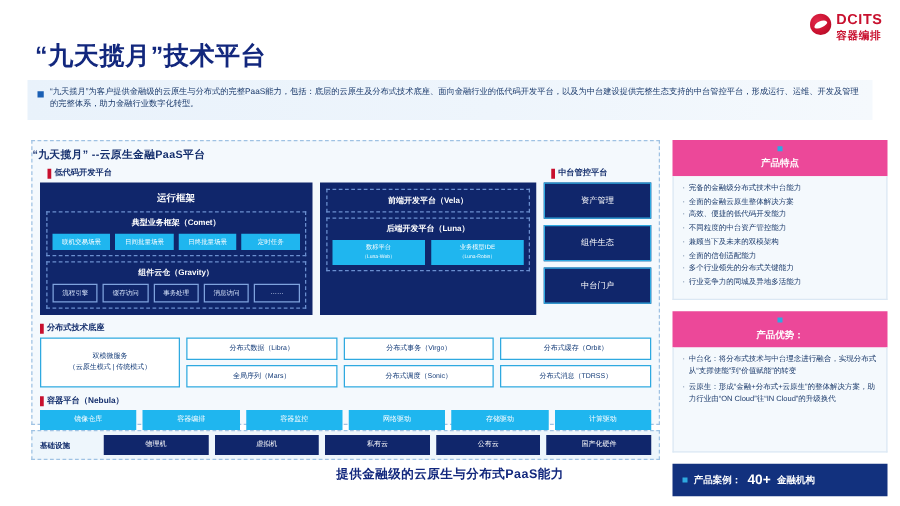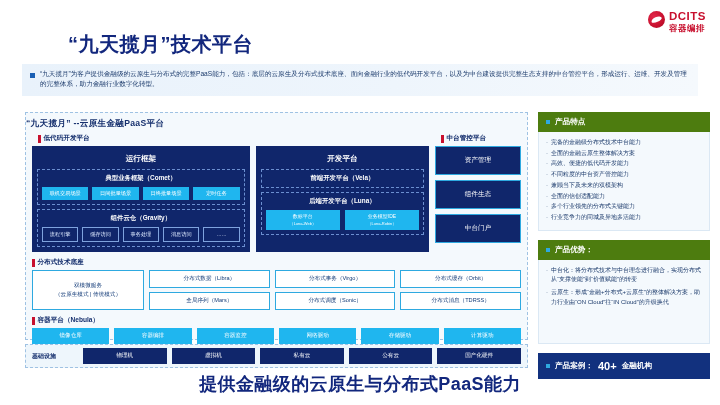--- a/index.html
+++ b/index.html
@@ -24,21 +24,21 @@
     content:"";position:absolute;left:3px;top:6px;width:11px;height:5px;
     background:#fff;border-radius:50% 50% 50% 50%/60% 60% 40% 40%;
     transform:rotate(-24deg);
   }
   .logo-text{line-height:1;}
   .logo-en{font-size:11.5px;font-weight:bold;color:#c8102e;letter-spacing:.5px;}
   .logo-cn{font-size:8.5px;font-weight:bold;color:#c8102e;letter-spacing:.5px;margin-top:1px;}
 
   .page-title{
     position:absolute;left:28px;top:31px;
-    font-size:20px;font-weight:bold;color:#12277d;letter-spacing:.5px;margin-left:40px;
+    font-size:20px;font-weight:bold;color:#12277d;letter-spacing:.5px;
   }
 
   .lede{
     position:absolute;left:22px;top:64px;width:676px;height:32px;
     background:linear-gradient(90deg,#e9f2fb 0%,#eef5fc 55%,#f5f9fd 100%);
     display:flex;align-items:flex-start;padding:5px 8px 0 8px;box-sizing:border-box;
   }
   .lede-sq{width:5px;height:5px;background:#1a5fb4;margin:4px 5px 0 0;flex:none;}
   .lede-text{font-size:6.6px;line-height:1.55;color:#1b3a6b;}
 
@@ -130,29 +130,29 @@
     display:flex;align-items:center;gap:5px;padding:0 6px;
   }
   .infra-label{font-size:6px;color:#16306e;font-weight:bold;flex:0 0 46px;}
   .infra-cell{
     flex:1;background:#10266b;color:#fff;font-size:5.6px;text-align:center;
     padding:4px 0;white-space:nowrap;
   }
 
   .tagline{
     position:absolute;left:0;right:0;top:372px;text-align:center;
-    font-size:18px;font-weight:bold;color:#12277d;letter-spacing:.4px;
+    font-size:10px;font-weight:bold;color:#12277d;letter-spacing:.4px;
   }
 
   
   .rail{position:absolute;left:538px;top:112px;width:172px;}
   .card{margin-bottom:9px;}
   .card-head{
-    background:#4d7c0f;color:#fff;font-size:7.6px;font-weight:bold;
-    padding:5px 8px;display:flex;align-items:center;gap:5px;
+    background:#ec4899;color:#fff;font-size:7.6px;font-weight:bold;
+    padding:5px 8px;display:flex;align-items:center;gap:5px;flex-direction:column;
   }
   .card-head-sq{width:4px;height:4px;background:#2ea9e0;flex:none;}
   .card-body{
     background:#f4f9fd;border:1px solid #dbe8f4;border-top:none;
     padding:6px 7px;box-sizing:border-box;
   }
   .bullet{
     font-size:6px;color:#1b3a6b;line-height:1.62;display:flex;gap:3px;
     margin-bottom:1px;
   }
@@ -215,21 +215,20 @@
                 <div class="chip-ghost">流程引擎</div>
                 <div class="chip-ghost">缓存访问</div>
                 <div class="chip-ghost">事务处理</div>
                 <div class="chip-ghost">消息访问</div>
                 <div class="chip-ghost">……</div>
               </div>
             </div>
           </div>
 
           <div class="pane-dev navy-panel">
-            <div class="panel-head">开发平台</div>
             <div class="sub-bar">前端开发平台（Vela）</div>
             <div class="dev-inner">
               <div class="dash-title">后端开发平台（Luna）</div>
               <div class="dev-chips">
                 <div class="dev-chip">
                   <span>数标平台</span><br>
                   <i>（Luna-Web）</i>
                 </div>
                 <div class="dev-chip">
                   <span>业务模型IDE</span><br>

